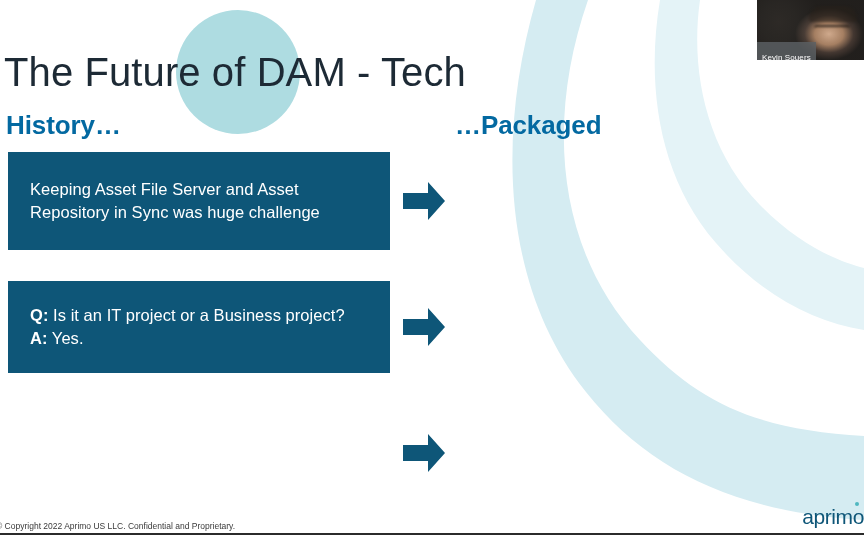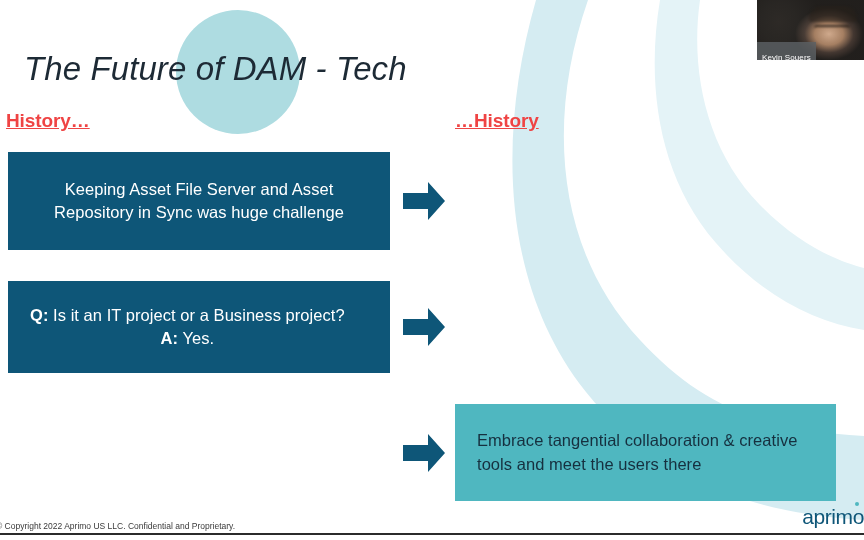--- a/index.html
+++ b/index.html
@@ -38,37 +38,35 @@
     top: 10px;
     width: 124px;
     height: 124px;
     border-radius: 50%;
     background: #AEDCE1;
   }
 
   
   .slide-title {
     position: absolute;
-    left: 24px;
+    left: 4px;
     top: 50px;
-    font-size: 33px;
+    font-size: 40px;
     font-weight: 400;
     color: #1d2a35;
     letter-spacing: 0.1px;
     white-space: nowrap;
-    font-style: italic;
   }
   .col-head {
     position: absolute;
-    font-size: 19px;
+    font-size: 26px;
     font-weight: bold;
-    color: #ef4444;
+    color: #0369a1;
     letter-spacing: -0.1px;
     white-space: nowrap;
-    text-decoration: underline;
   }
   .col-head.left  { left: 6px;   top: 110px; }
   .col-head.right { left: 455px; top: 110px; }
 
   
   .box {
     position: absolute;
     box-sizing: border-box;
     display: flex;
     align-items: center;
@@ -78,21 +76,20 @@
     margin: 0;
     font-size: 16.5px;
     line-height: 1.42;
     letter-spacing: 0.05px;
   }
   .box.left {
     left: 8px;
     width: 382px;
     background: #0E5678;
     color: #ffffff;
-    text-align: center;
   }
   .box.right {
     left: 455px;
     width: 381px;
     background: #4FB7C0;
     color: #16303f;
   }
   .row1 { top: 152px; height: 98px; }
   .row2 { top: 281px; height: 92px; }
   .row3 { top: 404px; height: 97px; }
@@ -215,21 +212,21 @@
     <svg class="swirl-svg" viewBox="0 0 864 540" preserveAspectRatio="none">
       <path d="M588 0 C 546 120, 556 250, 640 340 C 700 405, 760 430, 864 436 L 864 520 C 735 512, 648 470, 586 392 C 500 284, 498 132, 536 0 Z" fill="#D5ECF2"></path>
       <path d="M700 0 C 690 70, 706 150, 760 205 C 800 246, 840 262, 864 268 L 864 330 C 812 322, 758 292, 716 243 C 658 176, 646 84, 660 0 Z" fill="#E4F3F7"></path>
     </svg>
     <div class="title-semicircle"></div>
   </div>
 
   <div class="slide-title">The Future of DAM - Tech</div>
 
   <div class="col-head left">History…</div>
-  <div class="col-head right">…History</div>
+  <div class="col-head right">…Packaged</div>
 
   <div class="box left row1">
     <p>Keeping Asset File Server and Asset Repository in Sync was huge challenge</p>
   </div>
   <svg class="arrow a1" viewBox="0 0 46 46">
     <path d="M2 15 H27 V4 L44 23 L27 42 V31 H2 Z" fill="#0E5678"></path>
   </svg>
 
   <div class="box left row2">
     <p>
@@ -237,23 +234,20 @@
       <span class="qa-label">A:</span><span> Yes.</span>
     </p>
   </div>
   <svg class="arrow a2" viewBox="0 0 46 46">
     <path d="M2 15 H27 V4 L44 23 L27 42 V31 H2 Z" fill="#0E5678"></path>
   </svg>
 
   <svg class="arrow a3" viewBox="0 0 46 46">
     <path d="M2 15 H27 V4 L44 23 L27 42 V31 H2 Z" fill="#0E5678"></path>
   </svg>
-  <div class="box right row3">
-    <p>Embrace tangential collaboration &amp; creative tools and meet the users there</p>
-  </div>
 
   <div class="footer-left">© Copyright 2022 Aprimo US LLC. Confidential and Proprietary.</div>
   <div class="footer-logo">
     <span>aprimo</span>
     <span class="dot"></span>
   </div>
   <div class="footer-rule"></div>
 
   <div class="top-black-strip"></div>
   <div class="webcam">

